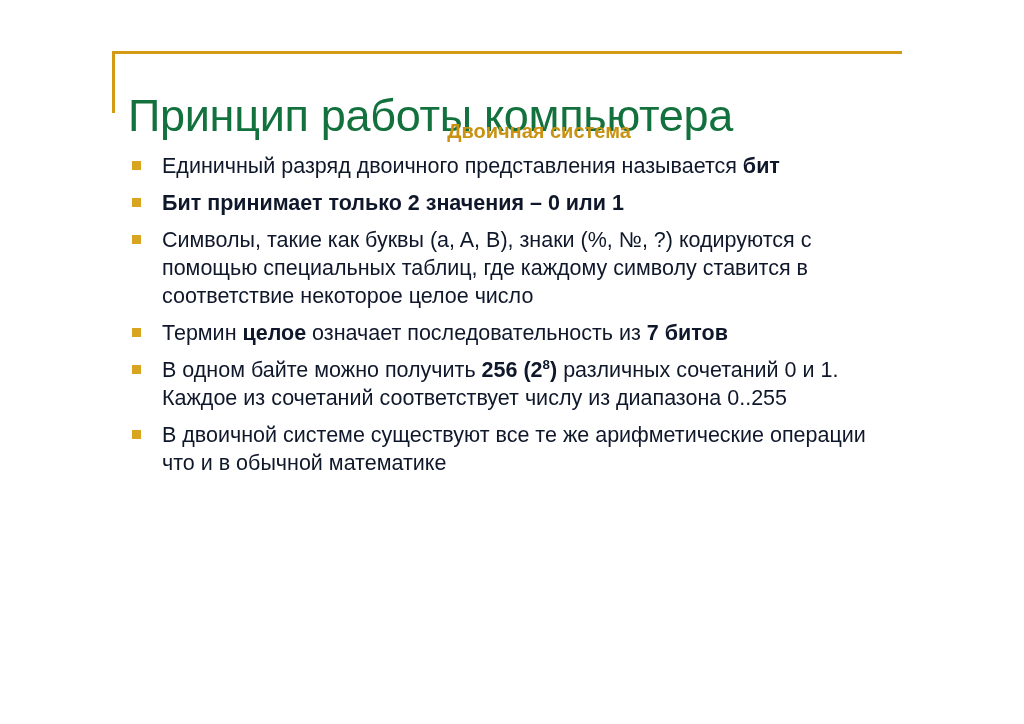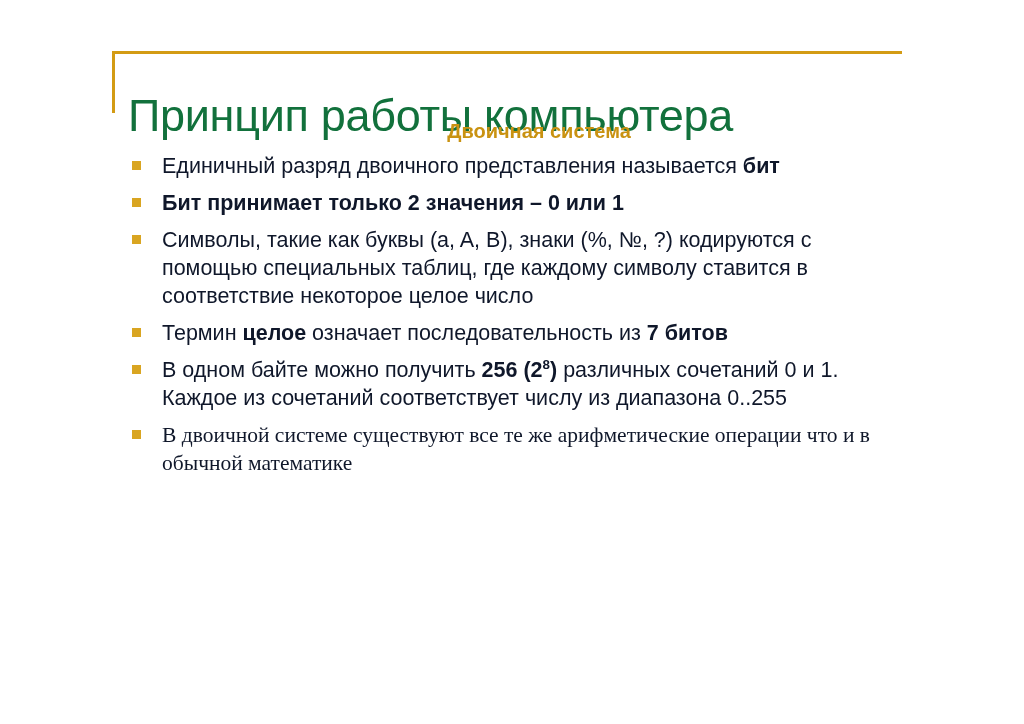--- a/index.html
+++ b/index.html
@@ -79,21 +79,21 @@
     width: 800px;
   }
   .bullet-row {
     position: relative;
     padding-left: 36px;
     margin-bottom: 9px;
     color: #0f172a;
     font-size: 21.5px;
     line-height: 28px;
   }
-  .bullet-row:last-child { margin-bottom: 4px; font-family: Liberation Serif, serif; }
+  .bullet-row:last-child { margin-bottom: 4px; }
 
   .bullet-marker {
     position: absolute;
     left: 6px;
     top: 9px;
     width: 9px;
     height: 9px;
     background: #D9A521;
   }
   .bullet-text {

